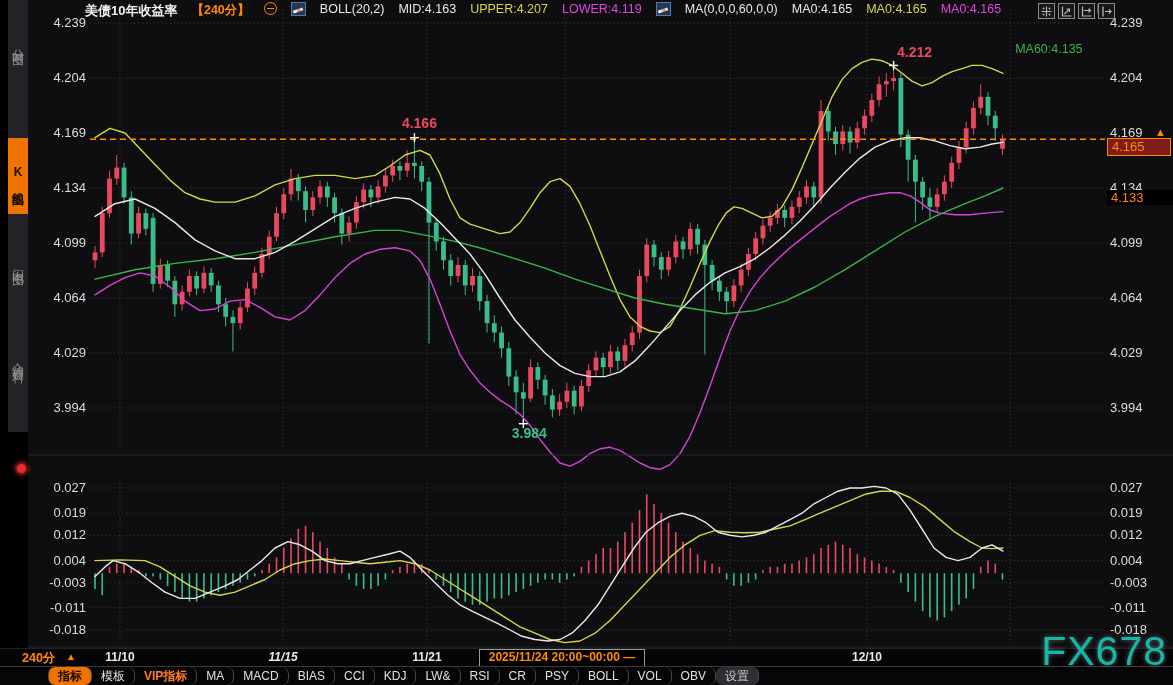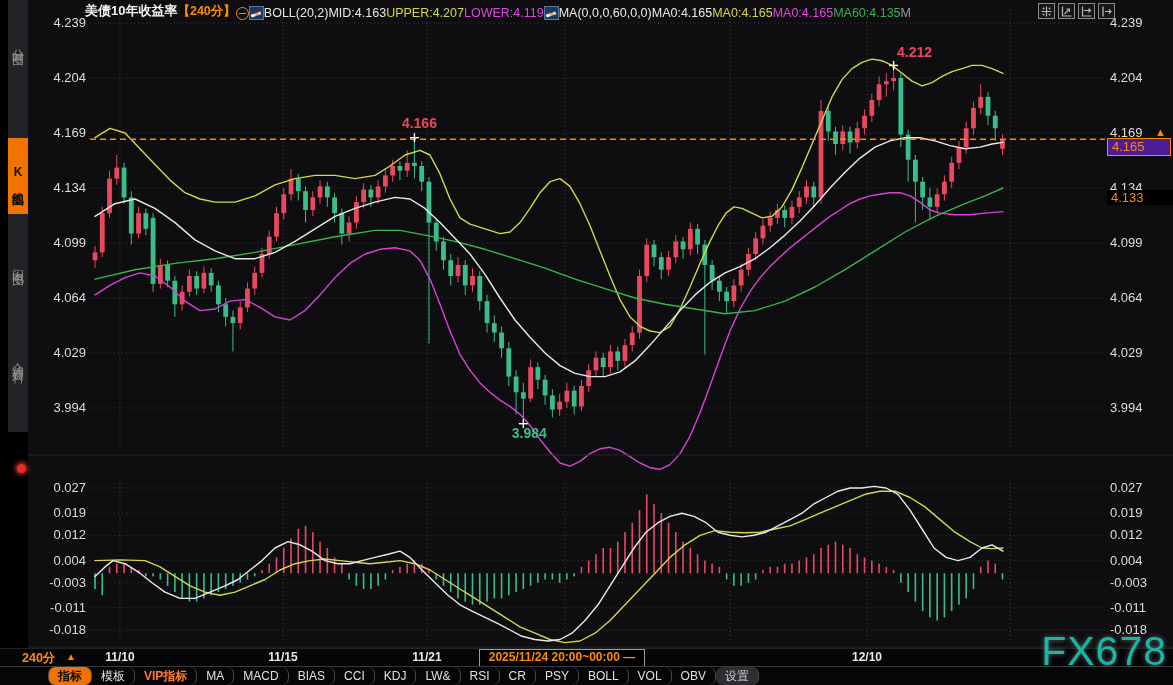--- a/index.html
+++ b/index.html
@@ -8,21 +8,21 @@
   
   #sidebar{position:absolute;left:0;top:0;width:28px;height:648px;background:#000;z-index:30;}
   #sidebar .rail{position:absolute;left:8px;top:0;width:20px;height:432px;background:#232327;}
   .side-tab{position:absolute;left:8px;width:20px;writing-mode:vertical-rl;text-orientation:upright;
             font-size:12px;color:#8f8f8f;letter-spacing:3px;text-align:center;cursor:pointer;
             padding:4px 0;line-height:20px;}
   .side-tab.active{background:#f07300;color:#1c1000;font-weight:bold;}
   #ray-dot{position:absolute;left:17px;top:464px;width:9px;height:9px;border-radius:50%;
            background:#e82a2a;box-shadow:0 0 4px 2px rgba(255,60,60,.65);z-index:31;}
   
-  #header{position:absolute;left:85px;top:2px;height:18px;display:flex;align-items:flex-end;gap:0;
+  #header{position:absolute;left:85px;top:2px;height:18px;display:flex;align-items:flex-start;gap:14px;
           font-size:12.5px;color:#e6e6e6;white-space:nowrap;z-index:20;}
   #header .title{font-size:13px;font-weight:bold;color:#f2f2f2;}
   .orange{color:#ff8a00;}
   .yellow{color:#d6d64a;}
   .magenta{color:#e246e2;}
   .green{color:#3fae4f;margin-top:40px;}
   .white{color:#e8e8e8;}
   .gray{color:#999;}
   .circle-minus{display:inline-block;width:11px;height:11px;border:1px solid #ff8a00;border-radius:50%;
                 position:relative;}
@@ -35,21 +35,21 @@
   #top-icons{position:absolute;left:1038px;top:3px;display:flex;gap:3px;z-index:20;}
   .tool-icon{width:15px;height:14px;border:1px solid #8c8c8c;background:#17171a;display:flex;
              align-items:center;justify-content:center;cursor:pointer;}
   .tool-icon svg{display:block;}
   
   .axis-label{position:absolute;font-size:13px;color:#dcdcdc;height:16px;line-height:16px;z-index:15;}
   .axis-label.l{left:30px;width:56px;text-align:right;}
   .axis-label.r{left:1110px;width:60px;text-align:left;}
   
   #price-tag{position:absolute;left:1107px;top:138px;width:58px;height:16px;border:1px solid #ff8a00;
-             background:#4c1d95;color:#ff8a00;font-size:13px;line-height:16px;text-align:left;
+             background:#7f1d1d;color:#ff8a00;font-size:13px;line-height:16px;text-align:left;
              padding-left:4px;z-index:16;}
   #price-tag2{position:absolute;left:1107px;top:190px;width:66px;height:15px;background:#000;
               color:#ff8a00;font-size:13px;line-height:15px;padding-left:4px;z-index:16;}
   #right-arrow{position:absolute;left:1155px;top:126px;color:#ff8a00;font-size:11px;z-index:17;}
   
   #macd-legend{position:absolute;left:92px;top:463px;display:flex;gap:10px;font-size:12.5px;z-index:15;white-space:nowrap;}
   
   #date-row{position:absolute;left:0;top:648px;width:1173px;height:18px;background:#050507;z-index:18;
             border-top:1px solid #222;}
   #period-label{position:absolute;left:22px;top:1px;color:#ff8a00;font-size:12.5px;font-weight:bold;}
@@ -609,21 +609,21 @@
 
   <div id="right-arrow">▲</div>
   <div id="price-tag">4.165</div>
   <div id="price-tag2">4.133</div>
 
 
   <div id="date-row">
     <span id="period-label">240分</span>
     <span id="period-arrow">▲</span>
     <span id="date-selected">2025/11/24 20:00~00:00 —</span>
-    <span id="date-ticks"><span class="date-tick" style="left: 120px;">11/10</span><span class="date-tick" style="left: 283px;">11/15</span><span class="date-tick" style="left: 427px;">11/21</span><span class="date-tick" style="left: 730px; margin-top: 28px;">12/04</span><span class="date-tick" style="left: 867px;">12/10</span></span>
+    <span id="date-ticks"><span class="date-tick" style="left: 120px;">11/10</span><span class="date-tick" style="left: 283px; font-style: italic;">11/15</span><span class="date-tick" style="left: 427px;">11/21</span><span class="date-tick" style="left: 730px; margin-top: 28px;">12/04</span><span class="date-tick" style="left: 867px;">12/10</span></span>
   </div>
 
   <div id="toolbar">
       <span class="tb-item active">指标</span>
       <span class="tb-item">模板</span>
       <span class="tb-item vip">VIP指标</span>
       <span class="tb-item">MA</span>
       <span class="tb-item">MACD</span>
       <span class="tb-item">BIAS</span>
       <span class="tb-item">CCI</span>

